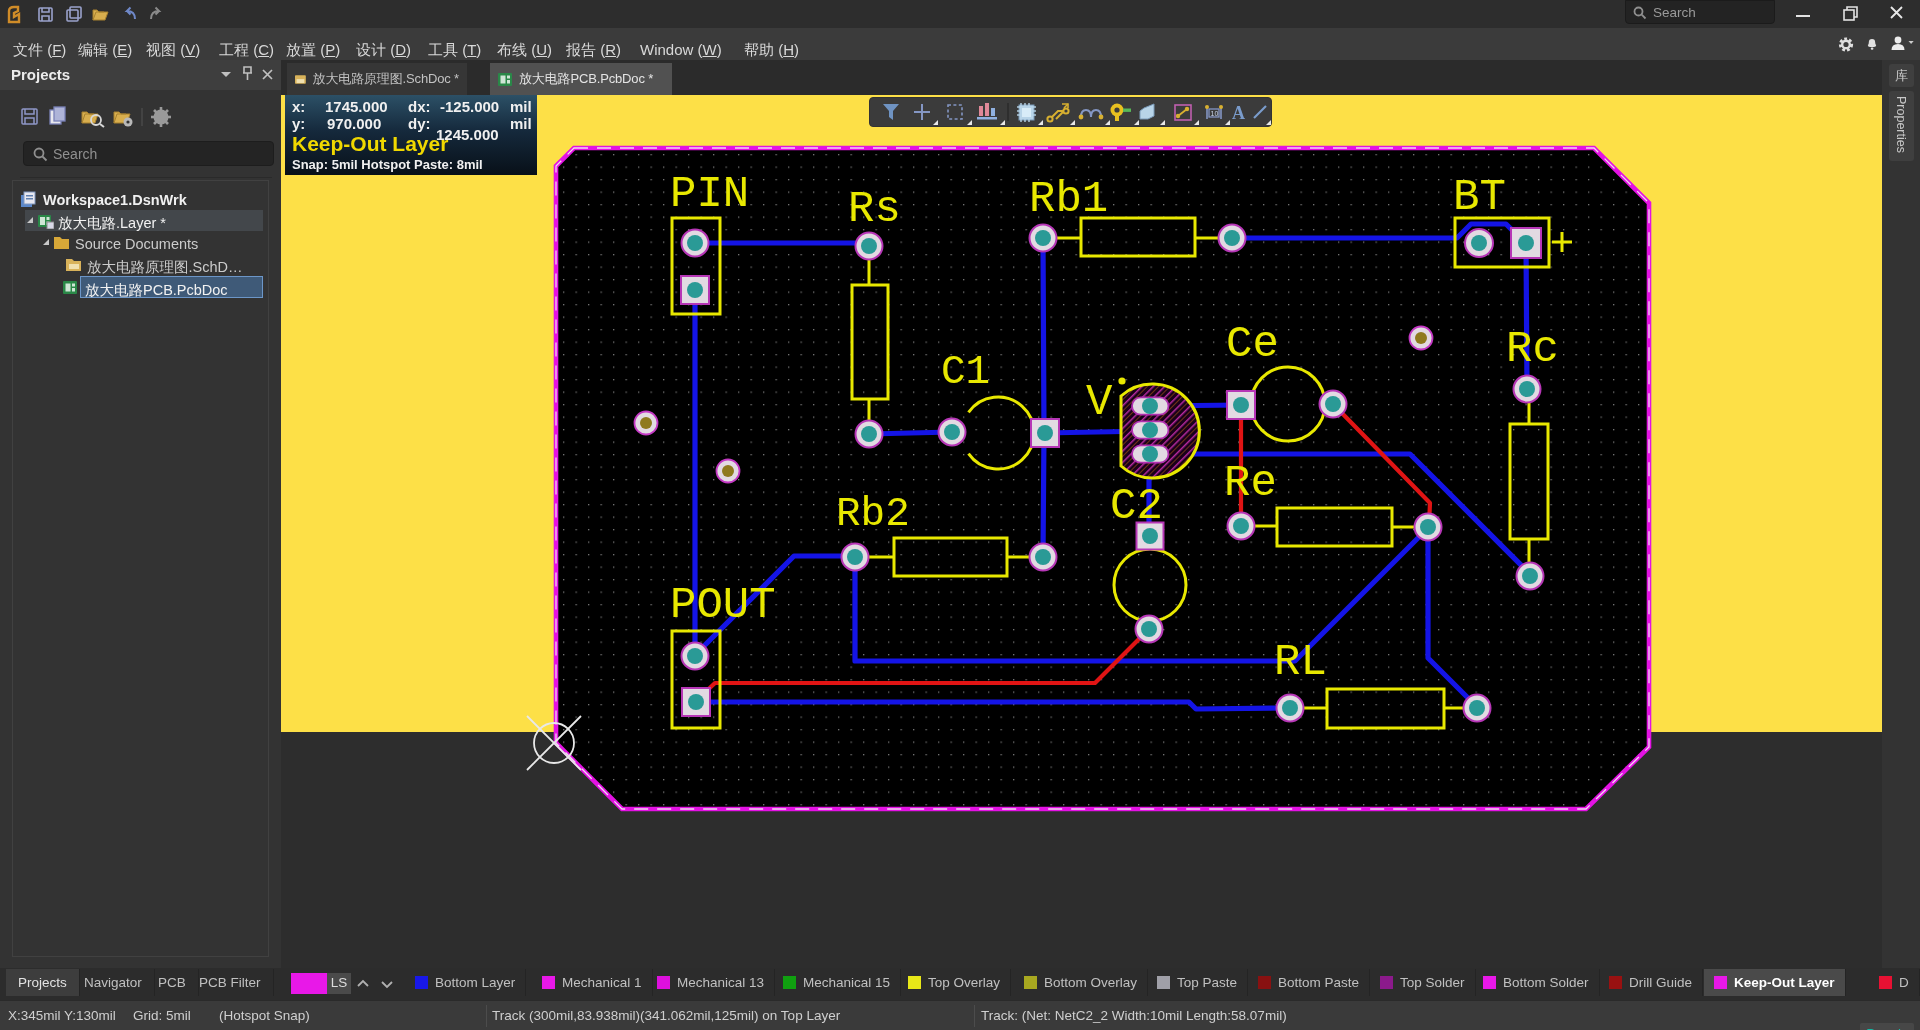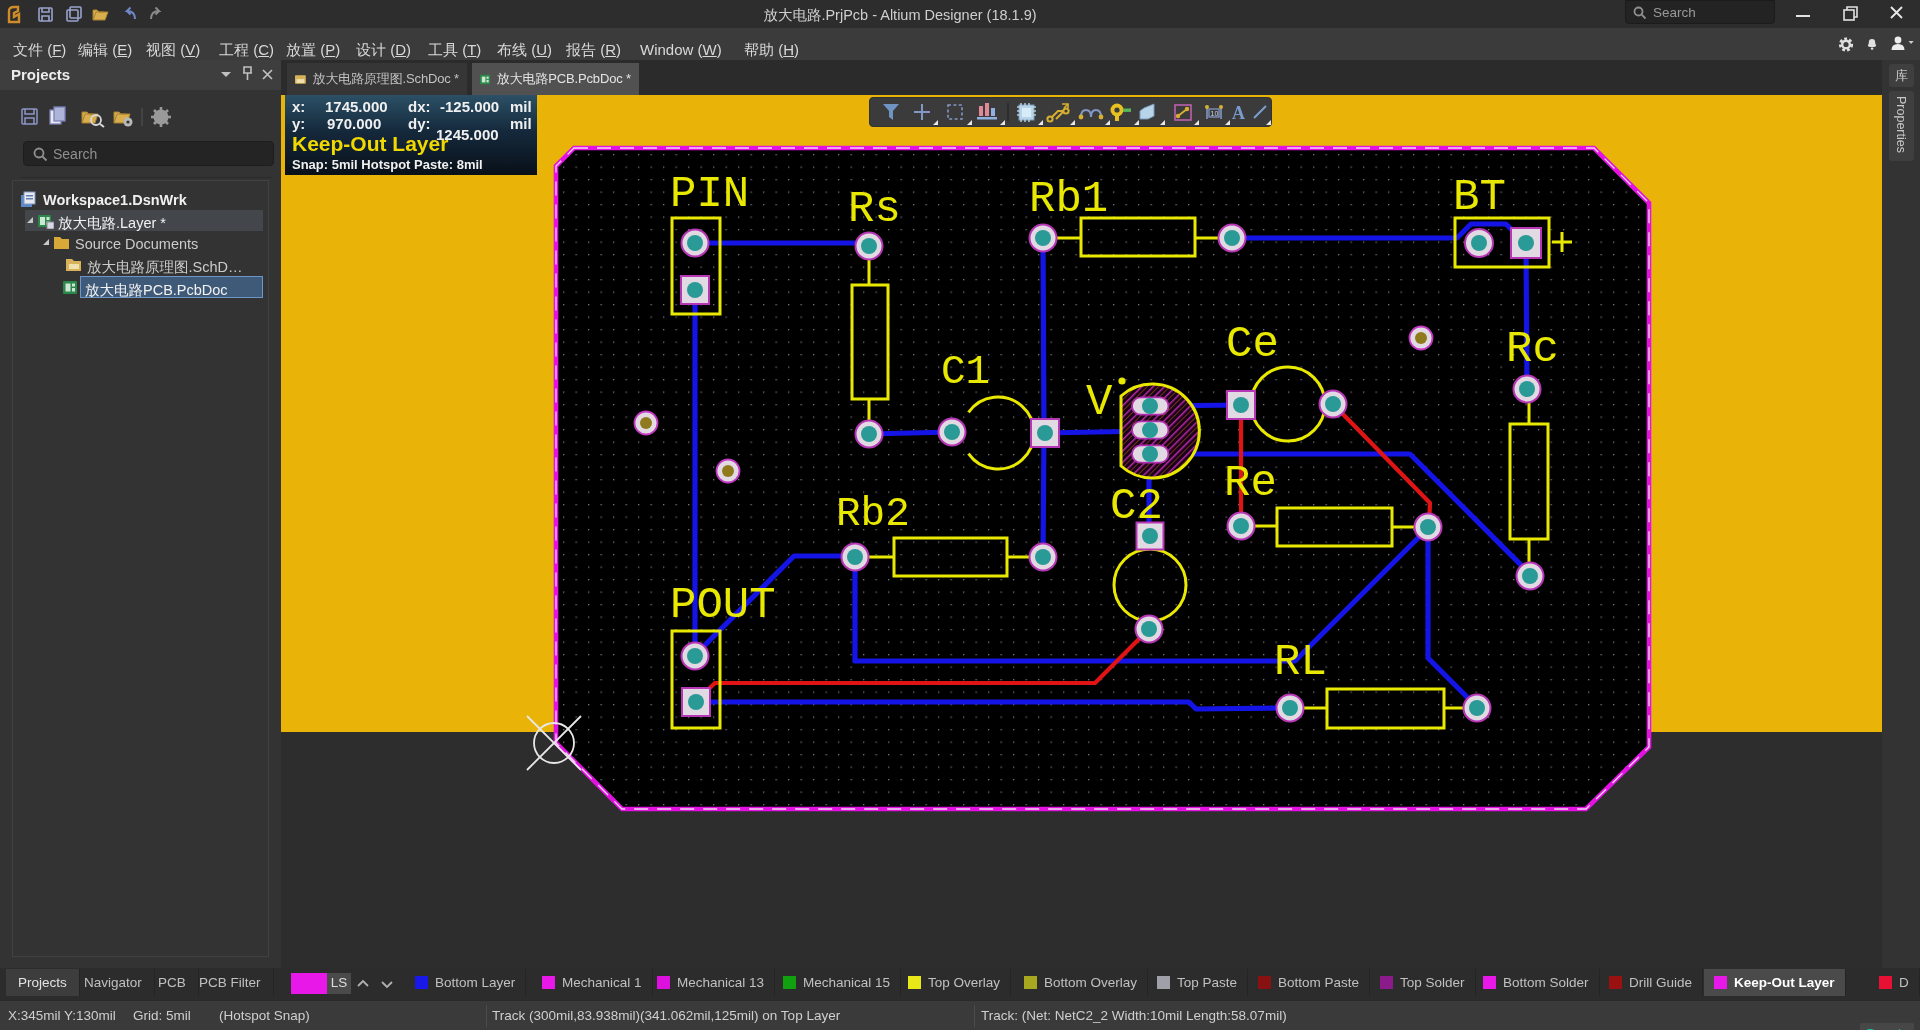--- a/index.html
+++ b/index.html
@@ -32,21 +32,21 @@
 #lphead .t { position:absolute; left:11px; top:6px; }
 #psearch { position:absolute; top:81px; left:23px; width:251px; height:25px; background:#242424;
   border:1px solid #1d1d1d; border-radius:4px; color:#909090; font-size:14px; }
 #ptree { position:absolute; top:117px; left:0; width:281px; font-size:14.5px; color:#cccccc; }
 .trow { position:absolute; white-space:nowrap; }
 
 #rrail { position:absolute; top:60px; left:1882px; width:38px; height:908px; background:#333333; }
 .railbtn { position:absolute; left:7px; width:25px; background:#3f3f3f; border-radius:3px;
   color:#cccccc; }
 
-#canvas { position:absolute; top:95px; left:281px; width:1601px; height:637px; background:#eab308; }
+#canvas { position:absolute; top:95px; left:281px; width:1601px; height:637px; background:#fde047; }
 
 #hud { position:absolute; top:95px; left:285px; width:252px; height:80px;
   background:linear-gradient(180deg,#2c5066 0%, #15293c 45%, #081018 100%);
   color:#f0f0f0; font-weight:bold; }
 #hud .r1 { position:absolute; font-size:15px; }
 #hud .ko { position:absolute; left:7px; top:37px; font-size:21px; color:#f0d800; }
 #hud .sn { position:absolute; left:7px; top:62px; font-size:13px; }
 
 #toolbar { position:absolute; top:97px; left:869px; width:403px; height:30px; background:#3b3b3b;
   border:1px solid #333; border-radius:4px; }
@@ -79,21 +79,20 @@
         <path d="M37 4 v4 h7 v-4 M37 17 v-5 h7 v5"></path>
       </g>
       <g stroke="#9aa2cc" stroke-width="1.6" fill="none">
         <rect x="62" y="6" width="11" height="11" rx="1"></rect>
         <rect x="65" y="3" width="11" height="11" rx="1"></rect>
       </g>
       <path d="M88 16 l3 -8 h12 l-3 8 Z M88 16 v-10 h4 l2 2 h5" fill="#d8ae4e" stroke="#a8812e" stroke-width="1"></path>
       <path d="M130 15 q0 -8 -8 -8 l3.5 -3.5 m-3.5 3.5 l3.5 3.5" fill="none" stroke="#6f88c8" stroke-width="2"></path>
       <path d="M146 15 q0 -8 8 -8 l-3.5 -3.5 m3.5 3.5 l-3.5 3.5" fill="none" stroke="#8a8a8a" stroke-width="2"></path>
     </svg>
-    <div id="title-text">放大电路.PrjPcb - Altium Designer (18.1.9)</div>
     <div id="tsearch">
       <svg class="abs" style="left:7px;top:5px" width="14" height="14" viewBox="0 0 14 14">
         <circle cx="5.5" cy="5.5" r="4" fill="none" stroke="#8f8f8f" stroke-width="1.8"></circle>
         <line x1="8.7" y1="8.7" x2="12.5" y2="12.5" stroke="#8f8f8f" stroke-width="1.8"></line>
       </svg>
       <span class="txt">Search</span>
     </div>
     <div class="winbtn" style="left:1796px;top:3px;width:14px;border-bottom:2px solid #e2e2e2;height:14px"></div>
     <svg class="abs" style="left:1843px;top:6px" width="15" height="15" viewBox="0 0 15 15">
       <rect x="1" y="4" width="10" height="10" fill="none" stroke="#e2e2e2" stroke-width="1.6"></rect>
@@ -378,21 +377,21 @@
 </svg>
     </div>
   <div id="tabbar">
     <div class="dtab" style="left:6px;width:180px">
       <svg width="15" height="13" viewBox="0 0 15 13">
           <rect x="0" y="1" width="14" height="11" rx="1" fill="#d8b25a"></rect>
           <rect x="2" y="6" width="10" height="5" fill="#f0e0b0"></rect>
         </svg>
       <span>放大电路原理图.SchDoc *</span>
     </div>
-    <div class="dtab active" style="left:191px;width:167px">
+    <div class="dtab active" style="left:209px;width:182px">
       <svg width="15" height="13" viewBox="0 0 15 13">
           <rect x="0" y="0" width="14" height="13" rx="1" fill="#2a8848"></rect>
           <rect x="2.5" y="2.5" width="5" height="8" fill="#cfe6d6"></rect>
           <rect x="9" y="2.5" width="3" height="3" fill="#cfe6d6"></rect>
           <rect x="9" y="7" width="3" height="3.5" fill="#cfe6d6"></rect>
         </svg>
       <span>放大电路PCB.PcbDoc *</span>
     </div>
   </div>
   <div id="hud">

